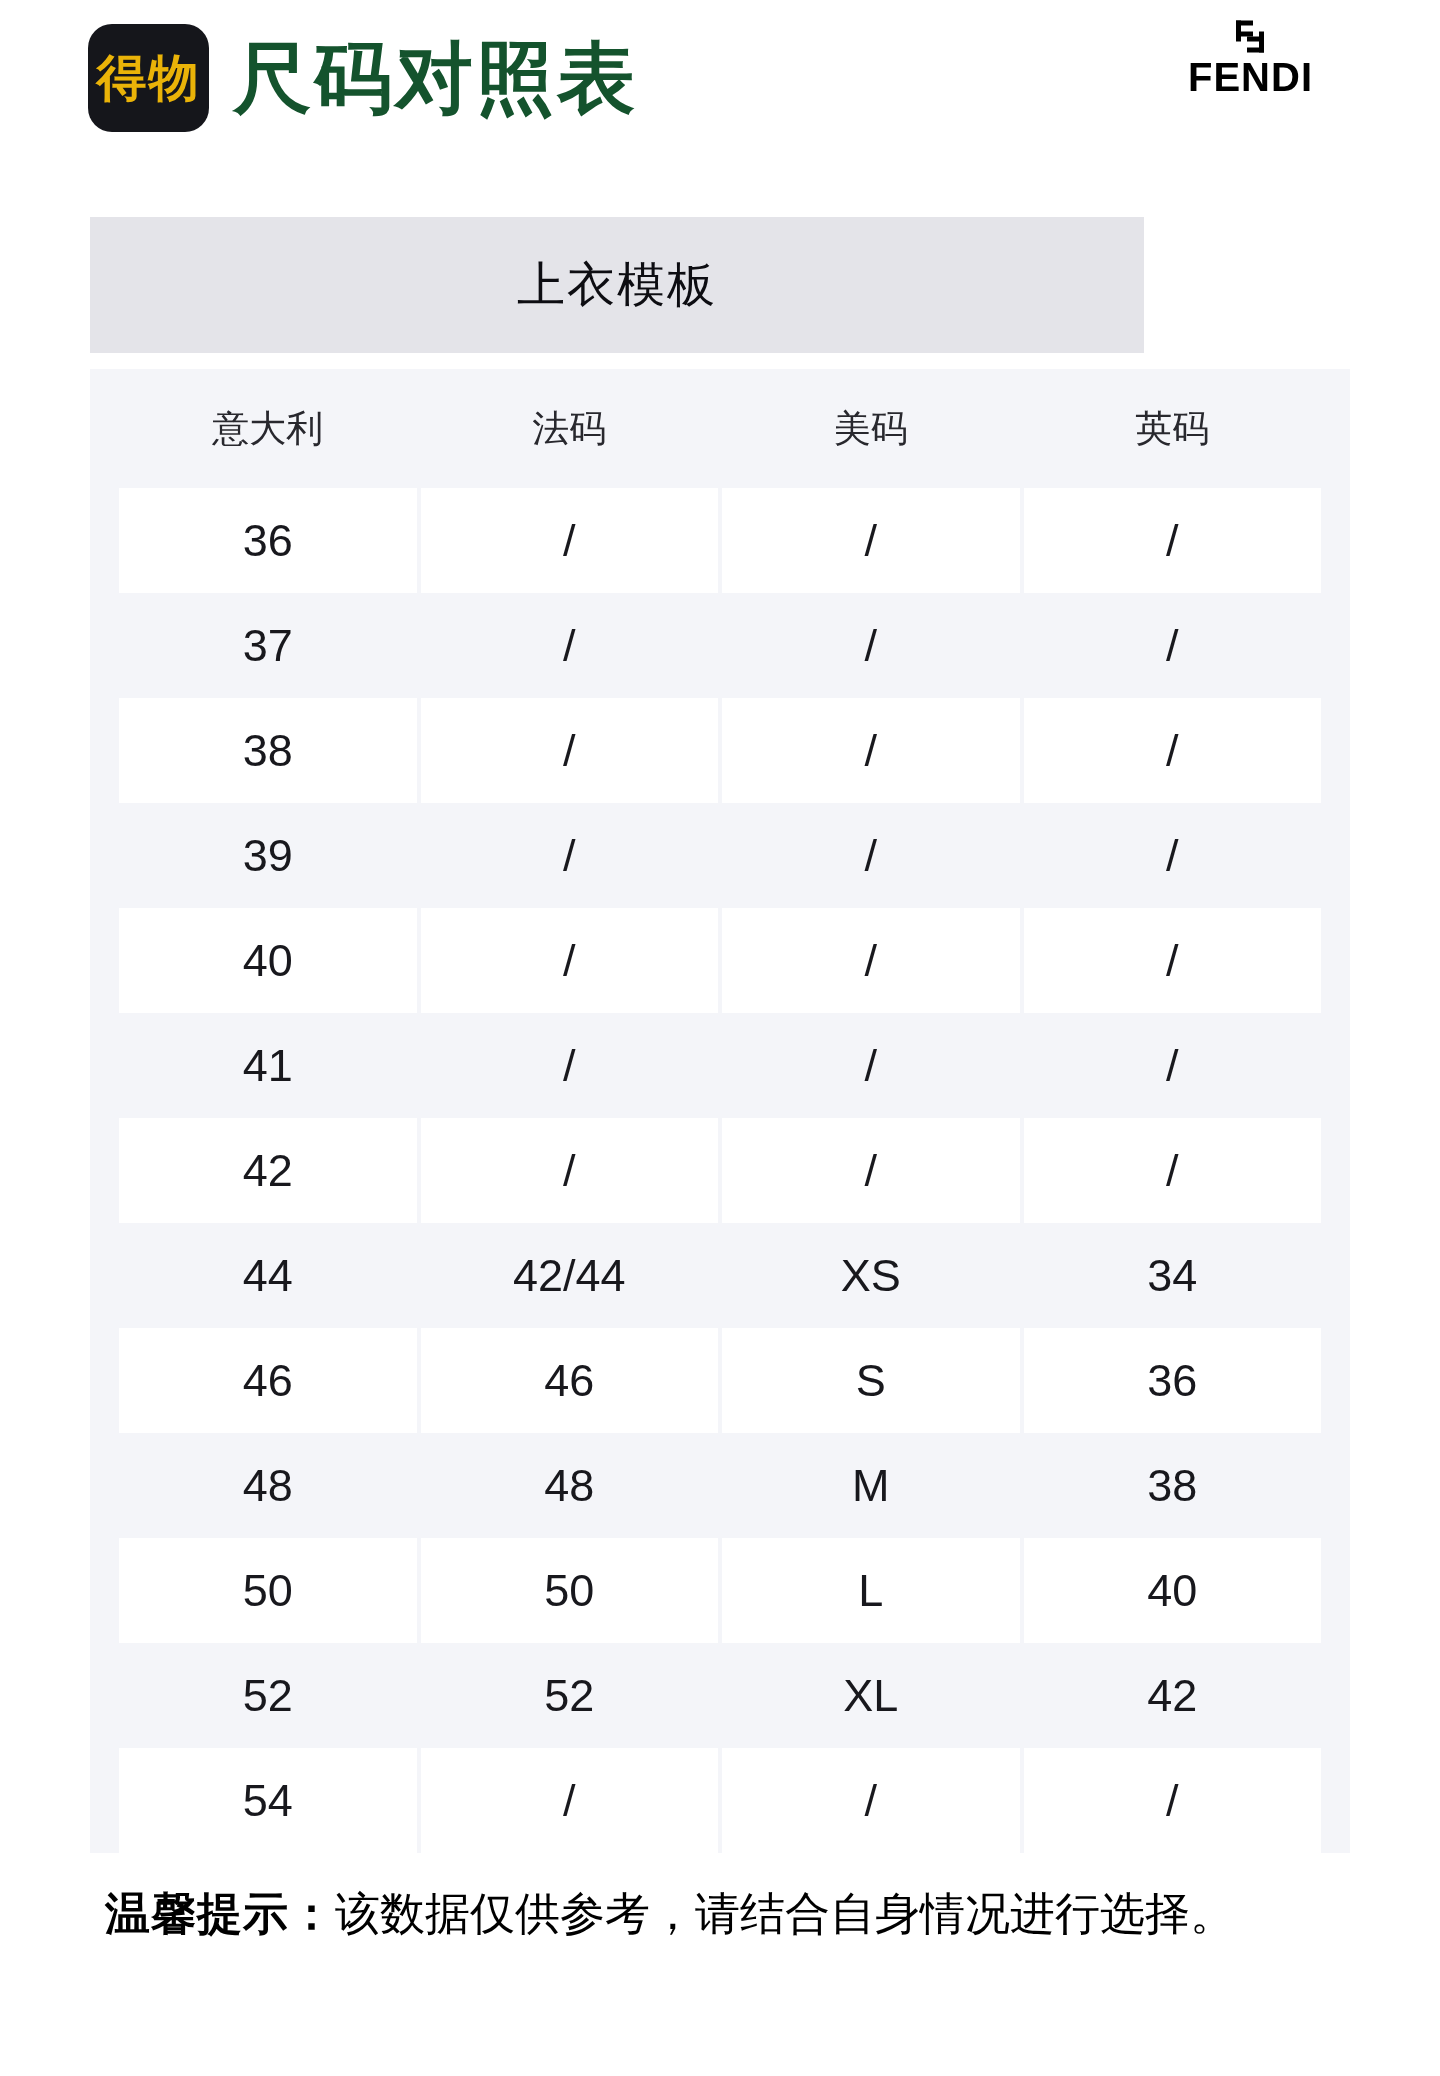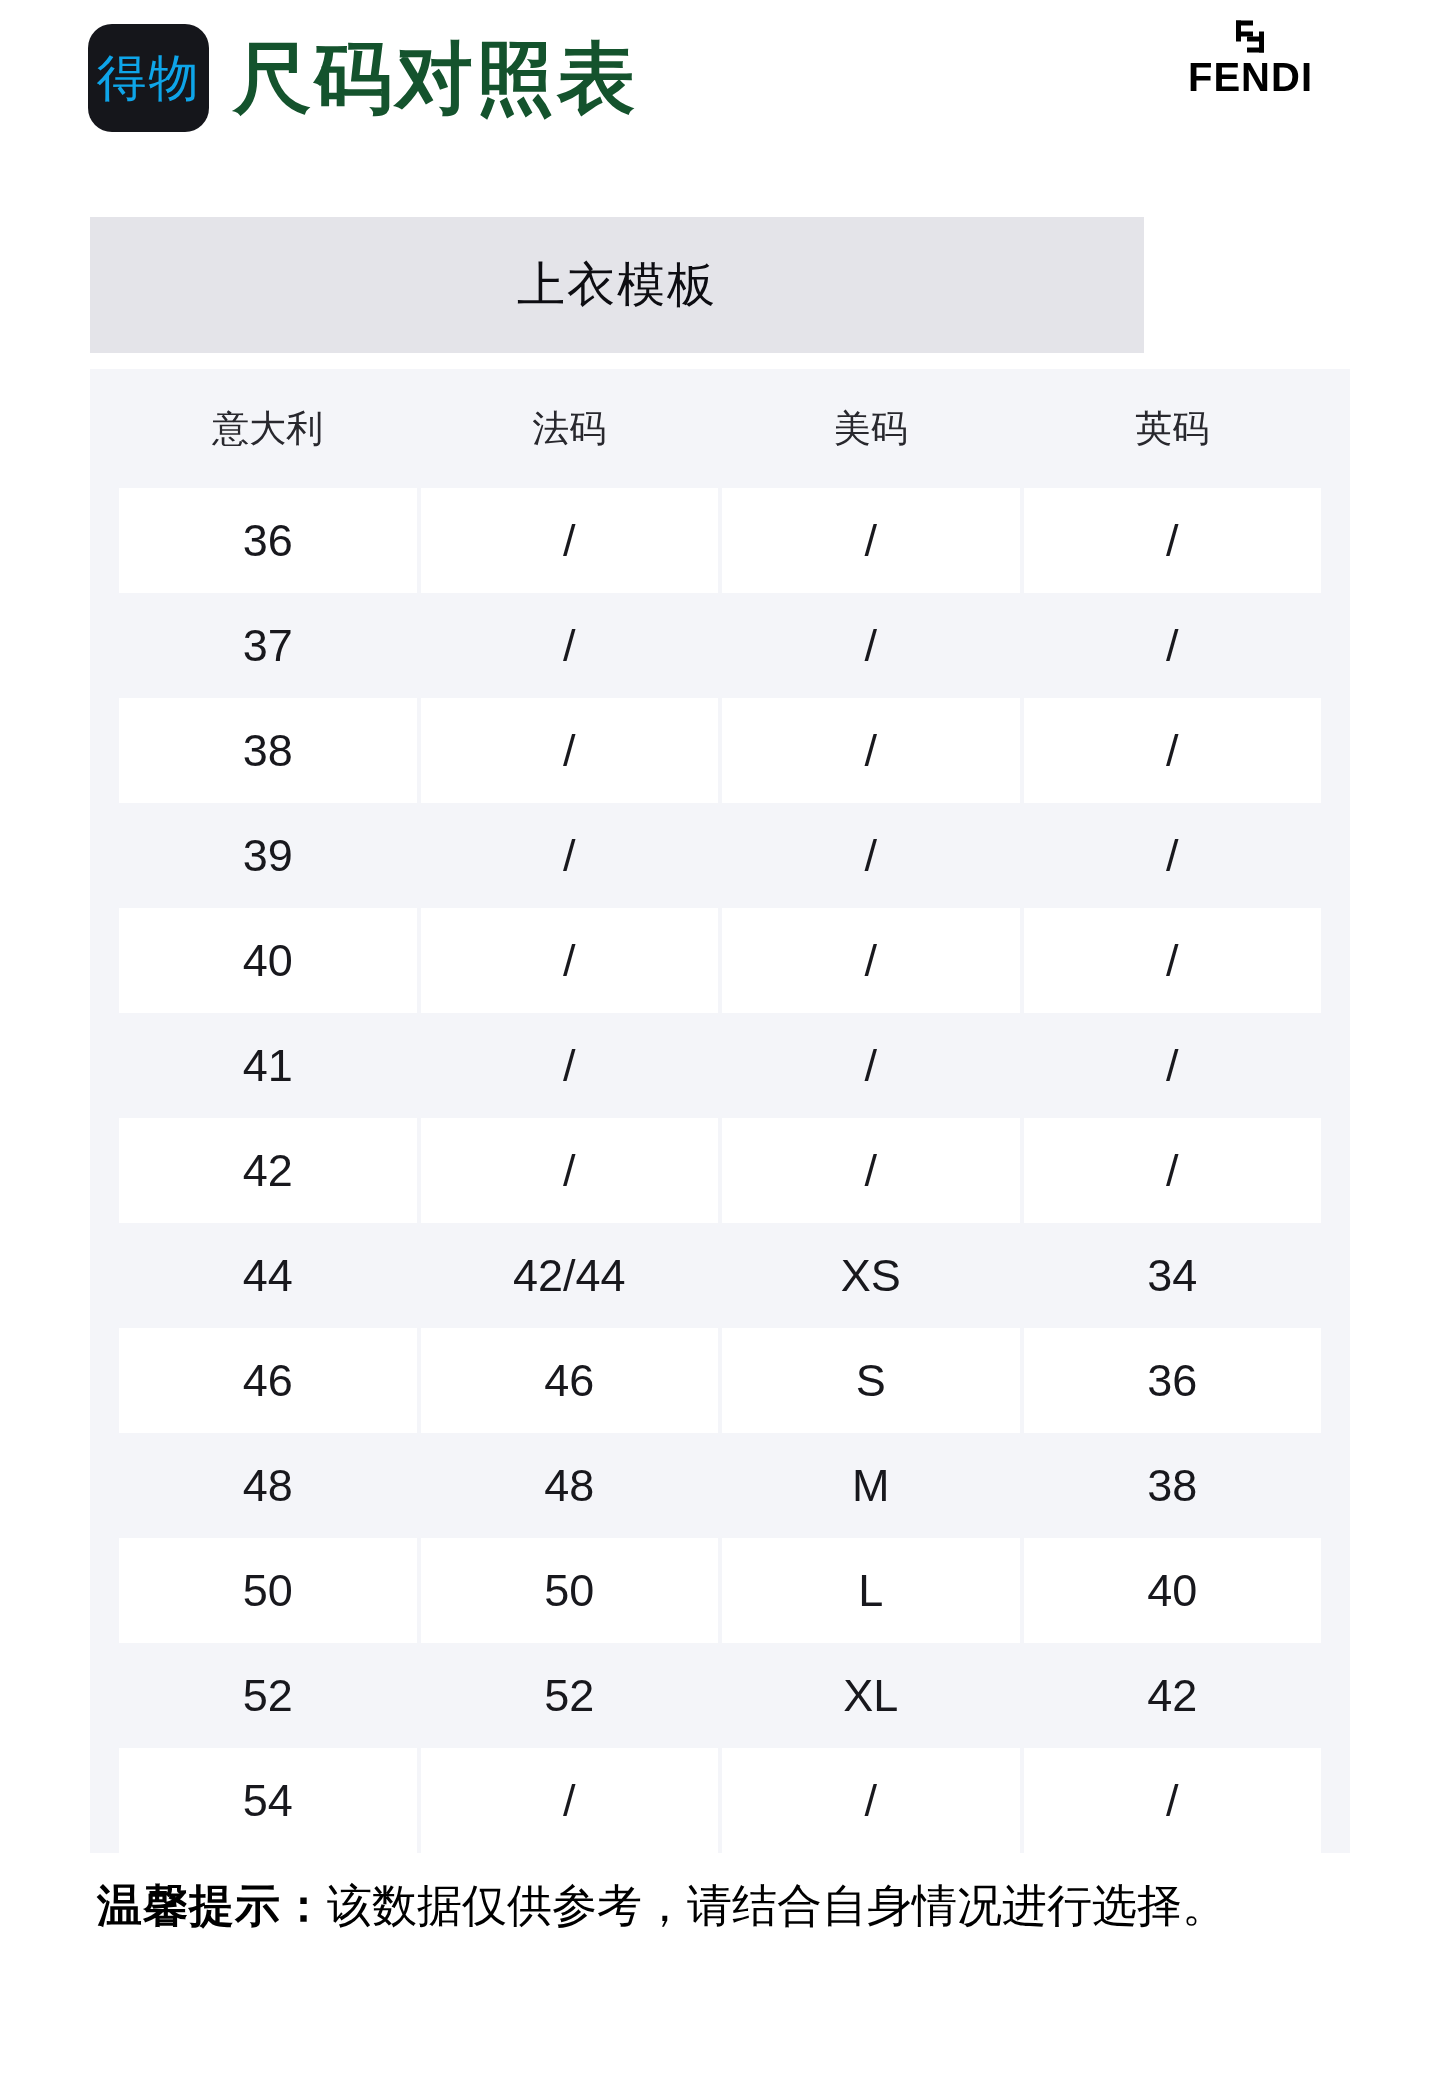--- a/index.html
+++ b/index.html
@@ -8,21 +8,21 @@
     -webkit-font-smoothing:antialiased;
   }
   .page{position:relative;width:1440px;height:2076px;background:#ffffff;}
 
   
   .topbar{position:absolute;top:23px;left:88px;right:88px;height:110px;display:flex;align-items:center;}
   .dewu-logo{
     width:121px;height:108px;background:#15161b;border-radius:24px;
     display:flex;align-items:center;justify-content:center;flex:0 0 auto;
   }
-  .dewu-logo span{color:#0ea5e9;font-size:50px;font-weight:400;letter-spacing:2px;text-align:right;}
+  .dewu-logo span{color:#eab308;font-size:50px;font-weight:700;letter-spacing:2px;text-align:right;}
   .page-title{
     margin:0 8px 0 24px;font-size:78px;line-height:1;font-weight:700;color:#14532d;letter-spacing:3px;
   }
   .brand-right{position:absolute;top:20px;right:128px;width:124px;text-align:center;}
   .ff-icon{display:block;margin:0 auto 4px auto;}
   .fendi-text{font-size:40px;font-weight:700;color:#000000;letter-spacing:1px;line-height:1;}
 
   
   .section-bar{
     position:absolute;top:217px;left:90px;width:1054px;height:136px;background:#e4e4e9;
@@ -37,21 +37,21 @@
     padding:0 29px;box-sizing:border-box;
   }
   .cell{display:flex;align-items:center;justify-content:center;height:100%;}
   .header-row{height:119px;}
   .header-row .cell{font-size:37px;color:#28282e;}
   .data-row{height:105px;font-size:45px;color:#18181d;}
   .data-row.white .cell{background:#ffffff;}
 
   
   .note{
-    position:absolute;top:1872px;left:92px;right:60px;margin:5px;
+    position:absolute;top:1872px;left:92px;right:60px;margin:13px;
     font-size:45px;line-height:1.3;color:#000000;font-weight:400;
   }
   .note b{font-weight:700;letter-spacing:1px;}
 </style>
 </head>
 <body>
 
 <div class="page">
 
   <div class="topbar">

